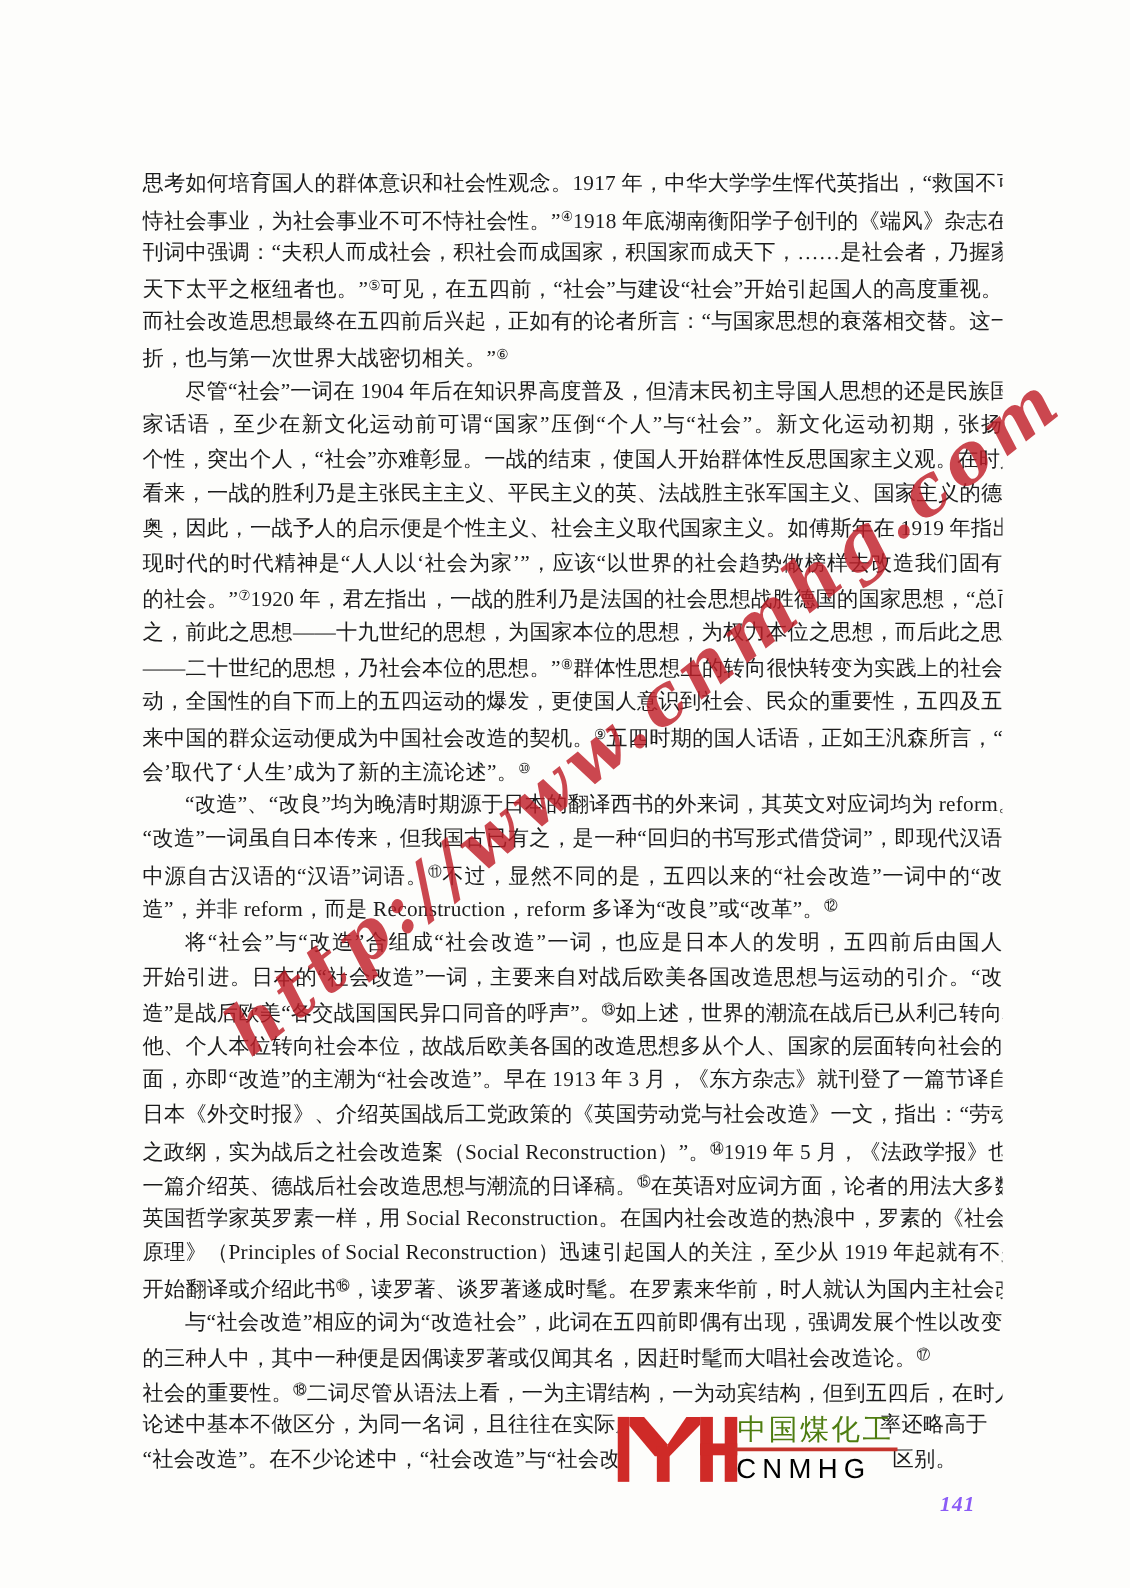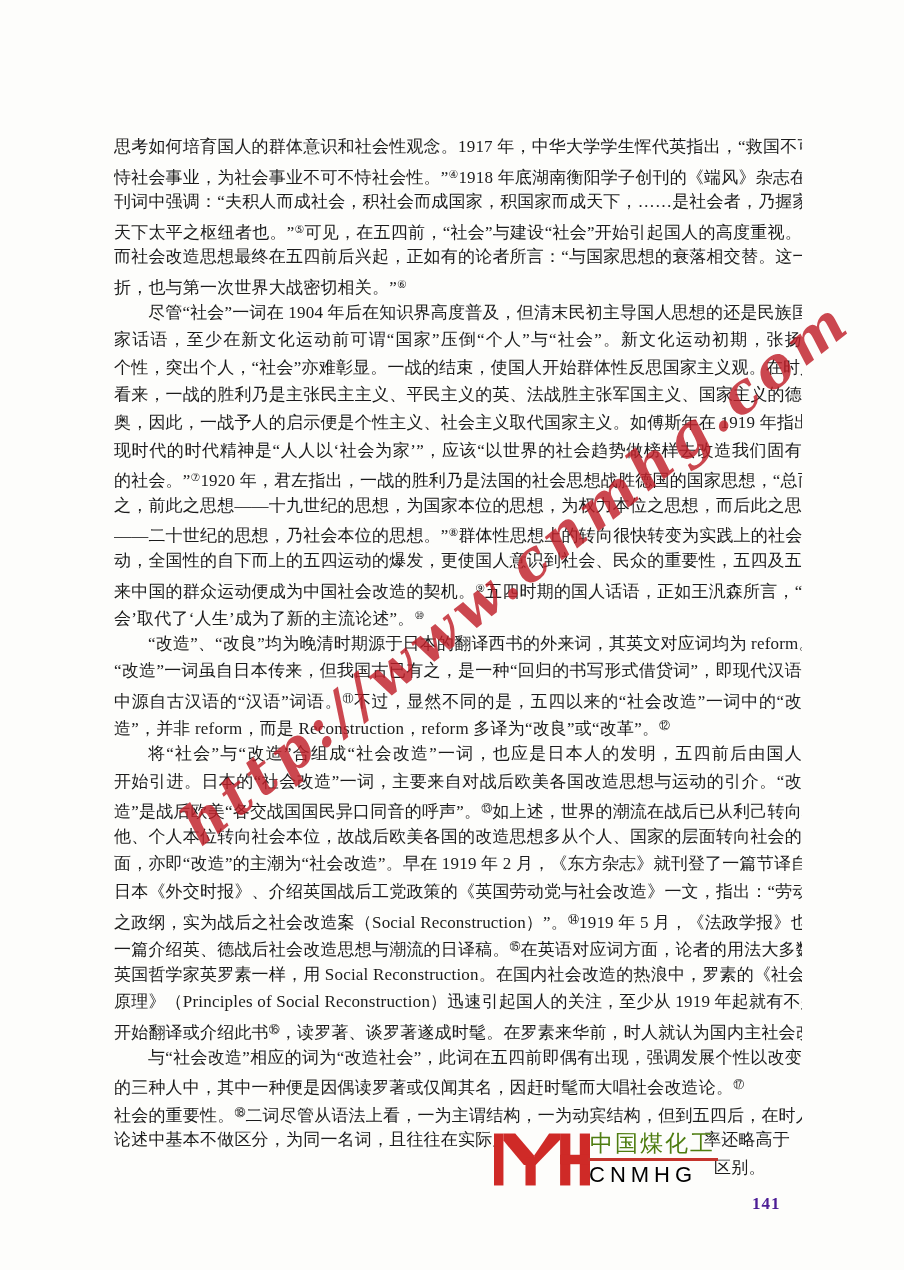--- a/index.html
+++ b/index.html
@@ -43,21 +43,21 @@
   .logo-underline{position:absolute;left:588px;top:1158px;width:130px;height:3px;background:#c5342c;z-index:7;}
   .logo-en{
     position:absolute;left:589px;top:1162px;
     font-family:"Liberation Sans",sans-serif;
     font-size:22px;line-height:26px;letter-spacing:5px;
     color:#000000;white-space:nowrap;z-index:7;
   }
   .pagenum{
     position:absolute;left:752px;top:1194px;
     font-size:17px;font-weight:bold;letter-spacing:1px;
-    font-family:"Liberation Serif",serif;color:#4c1d95;
+    font-family:"Liberation Serif",serif;color:#8b5cf6;font-style:italic;
   }
 </style>
 </head>
 <body>
 
 <div class="page">
 
   <div class="textblock">
       <div class="line">思考如何培育国人的群体意识和社会性观念。1917 年，中华大学学生恽代英指出，“救国不可不</div>
       <div class="line">恃社会事业，为社会事业不可不恃社会性。”<sup class="circ">④</sup>1918 年底湖南衡阳学子创刊的《端风》杂志在发</div>
@@ -78,32 +78,32 @@
       <div class="line">来中国的群众运动便成为中国社会改造的契机。<sup class="circ">⑨</sup>五四时期的国人话语，正如王汎森所言，“‘社</div>
       <div class="line end">会’取代了‘人生’成为了新的主流论述”。<sup class="circ">⑩</sup></div>
       <div class="line indent">“改造”、“改良”均为晚清时期源于日本的翻译西书的外来词，其英文对应词均为 reform。</div>
       <div class="line">“改造”一词虽自日本传来，但我国古已有之，是一种“回归的书写形式借贷词”，即现代汉语</div>
       <div class="line">中源自古汉语的“汉语”词语。<sup class="circ">⑪</sup>不过，显然不同的是，五四以来的“社会改造”一词中的“改</div>
       <div class="line end">造”，并非 reform，而是 Reconstruction，reform 多译为“改良”或“改革”。<sup class="circ">⑫</sup></div>
       <div class="line indent">将“社会”与“改造”合组成“社会改造”一词，也应是日本人的发明，五四前后由国人</div>
       <div class="line">开始引进。日本的“社会改造”一词，主要来自对战后欧美各国改造思想与运动的引介。“改</div>
       <div class="line">造”是战后欧美“各交战国国民异口同音的呼声”。<sup class="circ">⑬</sup>如上述，世界的潮流在战后已从利己转向利</div>
       <div class="line">他、个人本位转向社会本位，故战后欧美各国的改造思想多从个人、国家的层面转向社会的层</div>
-      <div class="line">面，亦即“改造”的主潮为“社会改造”。早在 1919 年 2 月，《东方杂志》就刊登了一篇节译自</div>
+      <div class="line">面，亦即“改造”的主潮为“社会改造”。早在 1913 年 3 月，《东方杂志》就刊登了一篇节译自</div>
       <div class="line">日本《外交时报》、介绍英国战后工党政策的《英国劳动党与社会改造》一文，指出：“劳动党</div>
       <div class="line">之政纲，实为战后之社会改造案（Social Reconstruction）”。<sup class="circ">⑭</sup>1919 年 5 月，《法政学报》也刊登了</div>
       <div class="line">一篇介绍英、德战后社会改造思想与潮流的日译稿。<sup class="circ">⑮</sup>在英语对应词方面，论者的用法大多数与</div>
       <div class="line">英国哲学家英罗素一样，用 Social Reconstruction。在国内社会改造的热浪中，罗素的《社会改造</div>
       <div class="line">原理》（Principles of Social Reconstruction）迅速引起国人的关注，至少从 1919 年起就有不少报刊</div>
       <div class="line">开始翻译或介绍此书<sup class="circ">⑯</sup>，读罗著、谈罗著遂成时髦。在罗素来华前，时人就认为国内主社会改造</div>
       <div class="line indent">与“社会改造”相应的词为“改造社会”，此词在五四前即偶有出现，强调发展个性以改变</div>
       <div class="line end">的三种人中，其中一种便是因偶读罗著或仅闻其名，因赶时髦而大唱社会改造论。<sup class="circ">⑰</sup></div>
       <div class="line">社会的重要性。<sup class="circ">⑱</sup>二词尽管从语法上看，一为主谓结构，一为动宾结构，但到五四后，在时人的</div>
       <div class="line gap gap-37"><span class="frag-left">论述中基本不做区分，为同一名词，且往往在实际用词</span><span class="frag-right">率还略高于</span></div>
-      <div class="line end gap gap-38"><span class="frag-right">区别。</span></div>
+      <div class="line end gap gap-38"><span class="frag-left">“社会改造”。在不少论述中，“社会改造”与“社会改</span><span class="frag-right">区别。</span></div>
     </div>
 
   <div class="watermark">http://www.cnmhg.com</div>
 
   <div class="logo">
     <svg class="logo-mark" viewBox="0 0 122 66" preserveAspectRatio="xMidYMid meet">
       <g fill="#cf2a27">
         <rect x="0" y="0" width="12" height="66"></rect>
         <polygon points="12,0 27,0 51,28 51,40 38,40 12,9"></polygon>
         <polygon points="70,0 84,0 84,8 53,40 51,40 51,28"></polygon>

